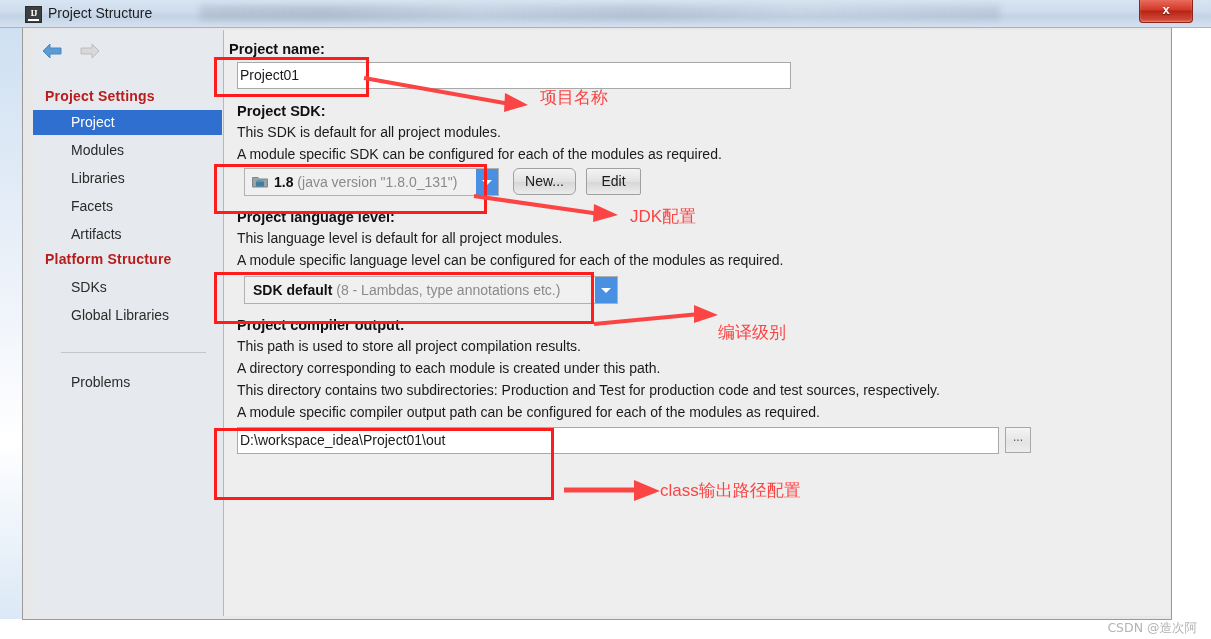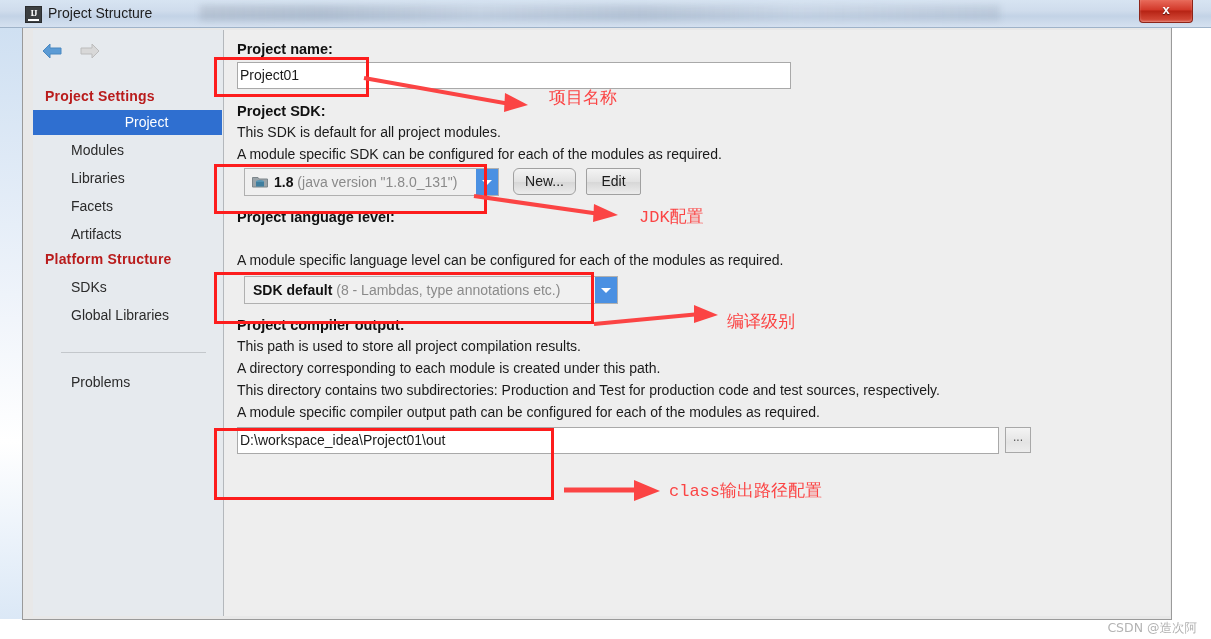--- a/index.html
+++ b/index.html
@@ -272,22 +272,21 @@
     position: absolute;
     border: 3px solid #fd1d1d;
     box-sizing: border-box;
     pointer-events: none;
   }
   .anno-text {
     position: absolute;
     color: #fb4444;
     font-size: 17px;
     white-space: nowrap;
-    font-family: Liberation Mono, monospace;
-    margin-left: 9px;
+    font-family: Liberation Sans, sans-serif;
   }
   .anno-arrow {
     position: absolute;
     pointer-events: none;
   }
 
   .watermark {
     position: absolute;
     right: 14px; bottom: 2px;
     font-size: 12.5px;
@@ -323,21 +322,21 @@
         </span>
         <span class="arrow">
           <svg width="22" height="18" viewBox="0 0 22 18">
             <path d="M13,2 L13,6 L2,6 L2,12 L13,12 L13,16 L20,9 Z" fill="#d8d8d8" stroke="#bcbcbc" stroke-width="1" stroke-linejoin="round"></path>
           </svg>
         </span>
       </div>
 
       <div class="sidebar-group" style="top:58px;">Project Settings</div>
 
-      <div class="sidebar-item selected" style="top:80px;text-align:center;">
+      <div class="sidebar-item selected" style="top:80px;">
         <span>Project</span>
       </div>
       <div class="sidebar-item" style="top:108px;">
         <span>Modules</span>
       </div>
       <div class="sidebar-item" style="top:136px;">
         <span>Libraries</span>
       </div>
       <div class="sidebar-item" style="top:192px;">
         <span>Artifacts</span>
@@ -357,21 +356,21 @@
 
       <div class="sidebar-sep"></div>
 
       <div class="sidebar-item" style="top:340px;">
         <span>Problems</span>
       </div>
     </div>
 
     <div class="main">
 
-      <div class="lbl" style="left:13px; top:11px;">Project name:</div>
+      <div class="lbl" style="left:5px; top:11px;">Project name:</div>
       <div class="textfield" style="left:13px; top:32px; width:554px;">Project01</div>
 
       <div class="lbl" style="left:13px; top:73px;">Project SDK:</div>
       <div class="desc" style="left:13px; top:94px;">This SDK is default for all project modules.</div>
       <div class="desc" style="left:13px; top:116px;">A module specific SDK can be configured for each of the modules as required.</div>
 
       <div class="combo" style="left:20px; top:138px; width:255px;">
         <span class="sdk-icon">
           <svg width="16" height="14" viewBox="0 0 16 14">
             <path d="M0.5,2.5 L6,2.5 L7.2,4 L15.5,4 L15.5,12 L0.5,12 Z" fill="#9aa3a8" stroke="#7d868b" stroke-width="1"></path>
@@ -383,20 +382,21 @@
           <span class="strong-dark">1.8</span>
           <span class="muted">(java version "1.8.0_131")</span>
         </span>
         <span class="combo-arrow"></span>
       </div>
 
       <div class="btn" style="left:289px; top:138px; width:63px;border-radius:6px;">New...</div>
       <div class="btn" style="left:362px; top:138px; width:55px;">Edit</div>
 
       <div class="lbl" style="left:13px; top:179px;">Project language level:</div>
+      <div class="desc" style="left:13px; top:200px;">This language level is default for all project modules.</div>
       <div class="desc" style="left:13px; top:222px;">A module specific language level can be configured for each of the modules as required.</div>
 
       <div class="combo" style="left:20px; top:246px; width:374px;">
         <span class="combo-text">
           <span class="strong-dark">SDK default</span>
           <span class="muted">(8 - Lambdas, type annotations etc.)</span>
         </span>
         <span class="combo-arrow"></span>
       </div>
 
@@ -432,18 +432,18 @@
     <path d="M104,3 L128,13 L104,21 Z" fill="#fb4444"></path>
   </svg>
 
   <svg class="anno-arrow" style="left:560px; top:472px;" width="140" height="35">
     <path d="M4,18 L78,18" stroke="#fb4444" stroke-width="5" fill="none"></path>
     <path d="M74,8 L100,19 L74,29 Z" fill="#fb4444"></path>
   </svg>
 
   <div class="anno-text" style="left:540px; top:86px;">项目名称</div>
   <div class="anno-text" style="left:630px; top:205px;">JDK配置</div>
-  <div class="anno-text" style="left:718px; top:310px;">编译级别</div>
+  <div class="anno-text" style="left:718px; top:321px;">编译级别</div>
   <div class="anno-text" style="left:660px; top:479px;">class输出路径配置</div>
 
   <div class="watermark">CSDN @造次阿</div>
 
 </div>
 
 </body></html>

